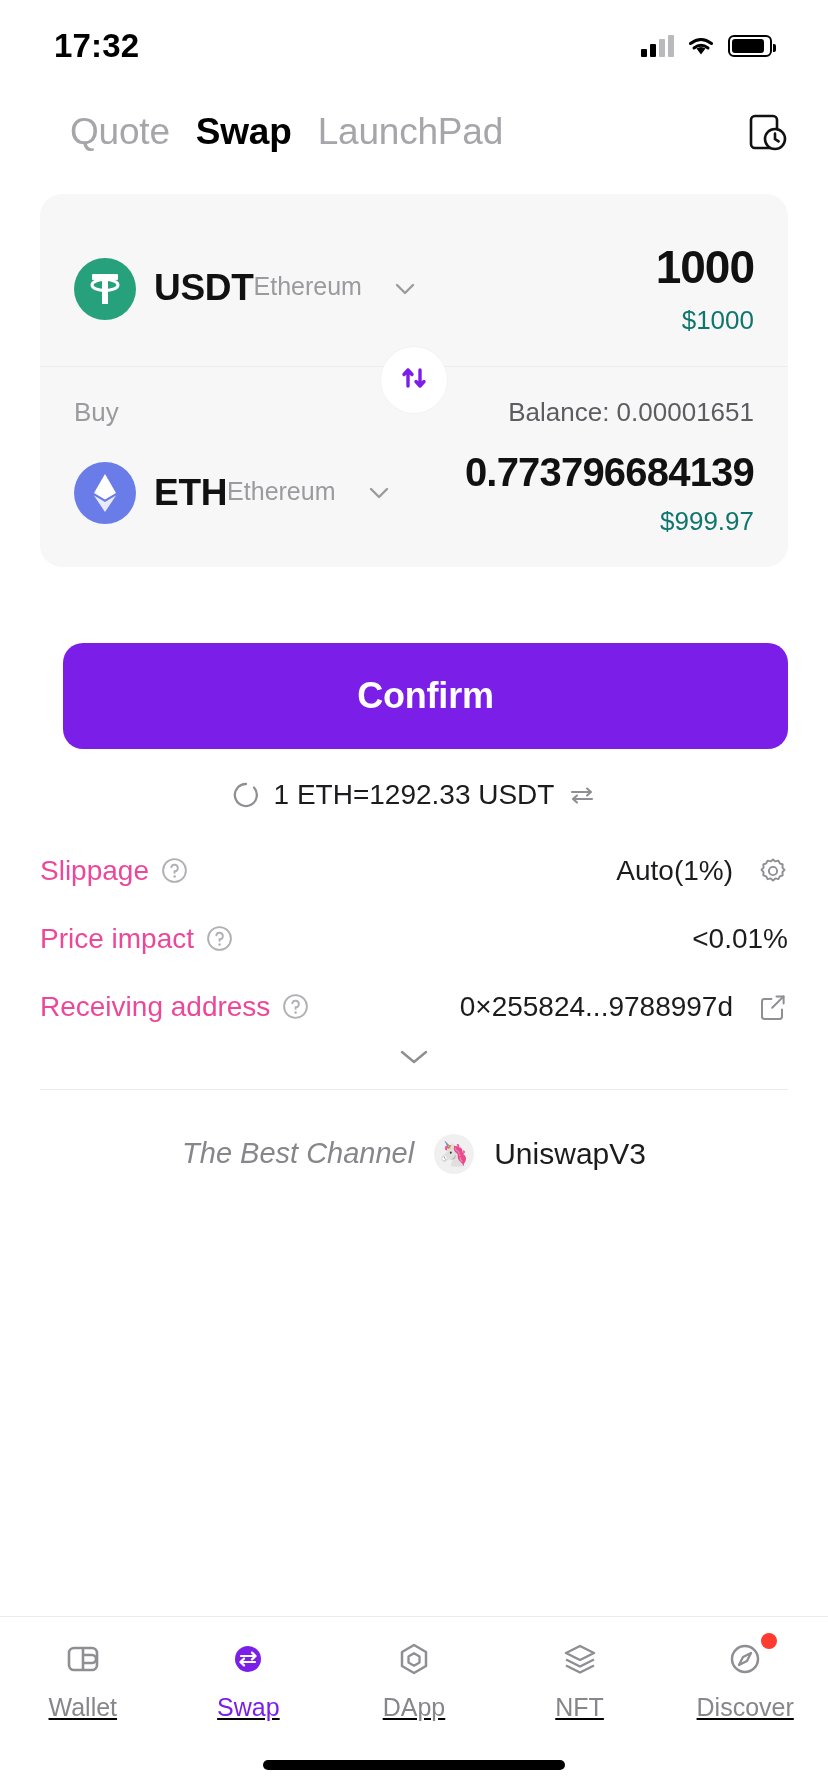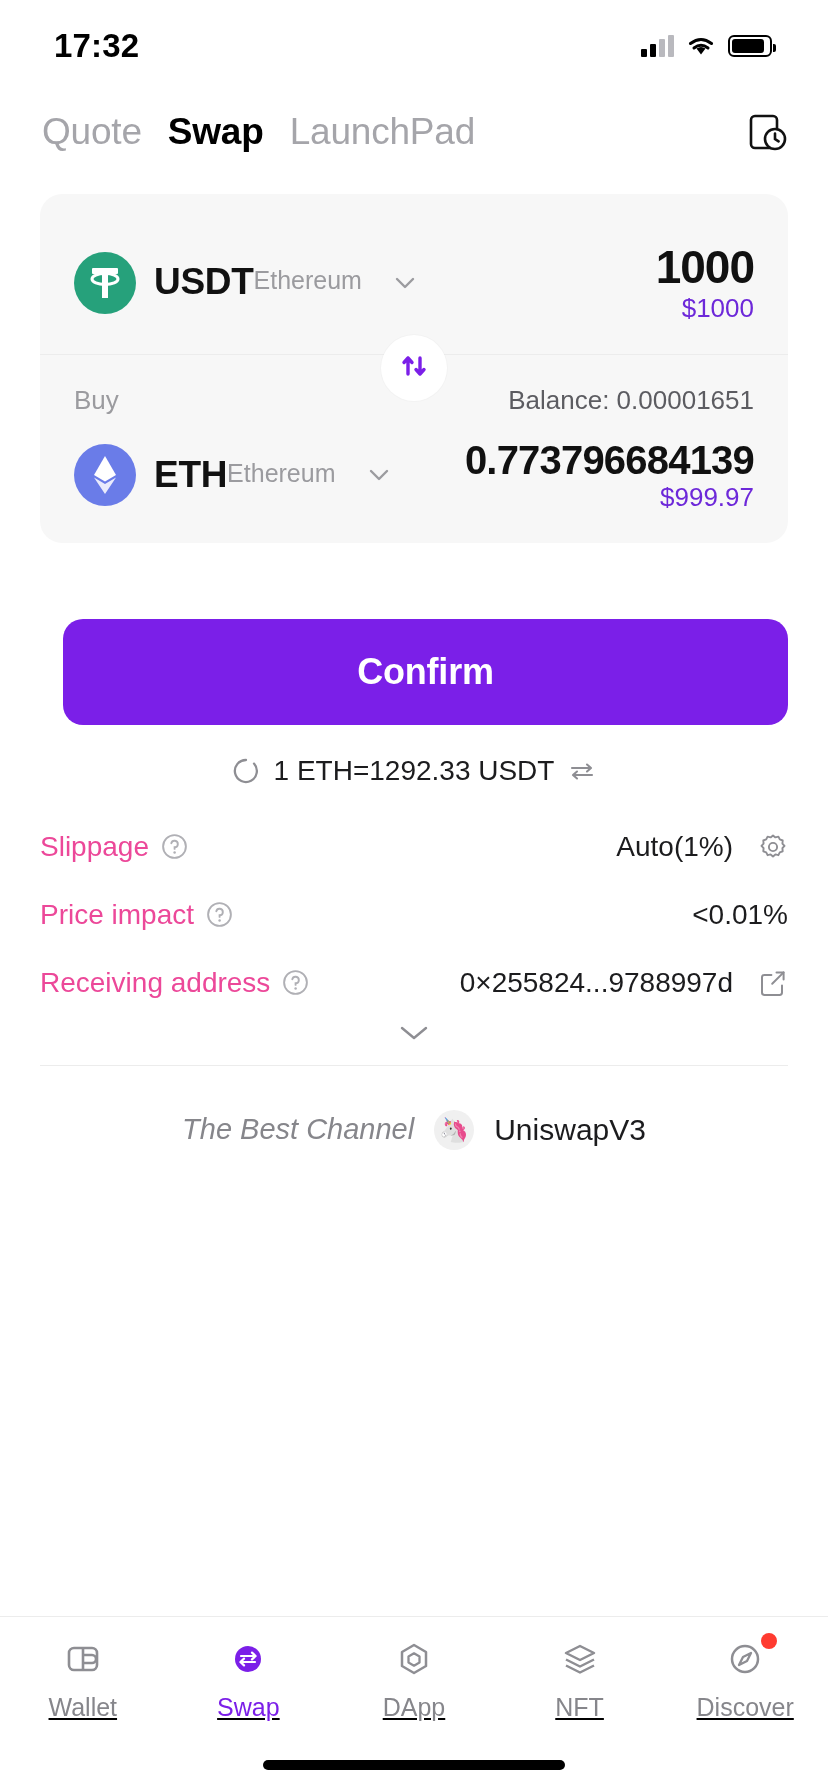--- a/index.html
+++ b/index.html
@@ -26,21 +26,21 @@
   .sig i:nth-child(3){ height:18px; background:#b9b9be; }
   .sig i:nth-child(4){ height:22px; background:#b9b9be; }
   .wifi { width:30px; height:22px; position:relative; }
   .batt { width:44px; height:22px; border:2px solid #000; border-radius:6px; padding:2px; position:relative; }
   .batt span { display:block; height:100%; width:88%; background:#000; border-radius:3px; }
   .batt:after { content:""; position:absolute; right:-6px; top:7px; width:3px; height:8px; background:#000; border-radius:0 2px 2px 0; }
 
   
   .topbar {
     height:80px; display:flex; align-items:center;
-    padding:0 40px 0 42px; justify-content:space-between;
+    padding:0 40px 0 42px; justify-content:space-between;margin-left:28px;
   }
   .tabs { display:flex; align-items:baseline; gap:26px; }
   .tab { font-size:37px; color:#a5a5aa; font-weight:400; letter-spacing:-0.2px; }
   .tab.active { color:#000; font-weight:700; }
   .hist-icon { width:42px; height:42px; position:relative; }
 
   
   .card {
     margin:22px 40px 0 40px; background:#f7f7f7;
     border-radius:22px; position:relative; overflow:hidden;
@@ -61,21 +61,21 @@
   .tok-txt { display:flex; flex-direction:row; }
   .tok-sym { font-size:37px; font-weight:700; color:#111; line-height:1.05; letter-spacing:-0.3px; }
   .tok-net { font-size:25px; color:#9b9b9f; margin-top:3px; }
   .chev { width:26px; height:26px; margin-left:12px; flex:none; align-self:center; }
 
   .amtbox { text-align:right; overflow:hidden; white-space:nowrap; flex:1;
             display:flex; flex-direction:column; align-items:flex-end; margin-left:8px; }
   .amt { font-size:46px; font-weight:700; color:#111; letter-spacing:-1px; line-height:1.1;
          white-space:nowrap; }
   .amt.small { font-size:40px; font-weight:700; letter-spacing:-0.8px; }
-  .amt-usd { font-size:26px; color:#6d28d9; margin-top:0; }
+  .amt-usd { font-size:26px; color:#0f766e; margin-top:12px; }
 
   .swapbtn {
     position:absolute; left:50%; top:50%; transform:translate(-50%,-50%);
     width:66px; height:66px; border-radius:50%; background:#fff;
     display:flex; align-items:center; justify-content:center; z-index:5;
     box-shadow:0 0 0 1px rgba(0,0,0,0.02);
   }
 
   
   .confirm {

